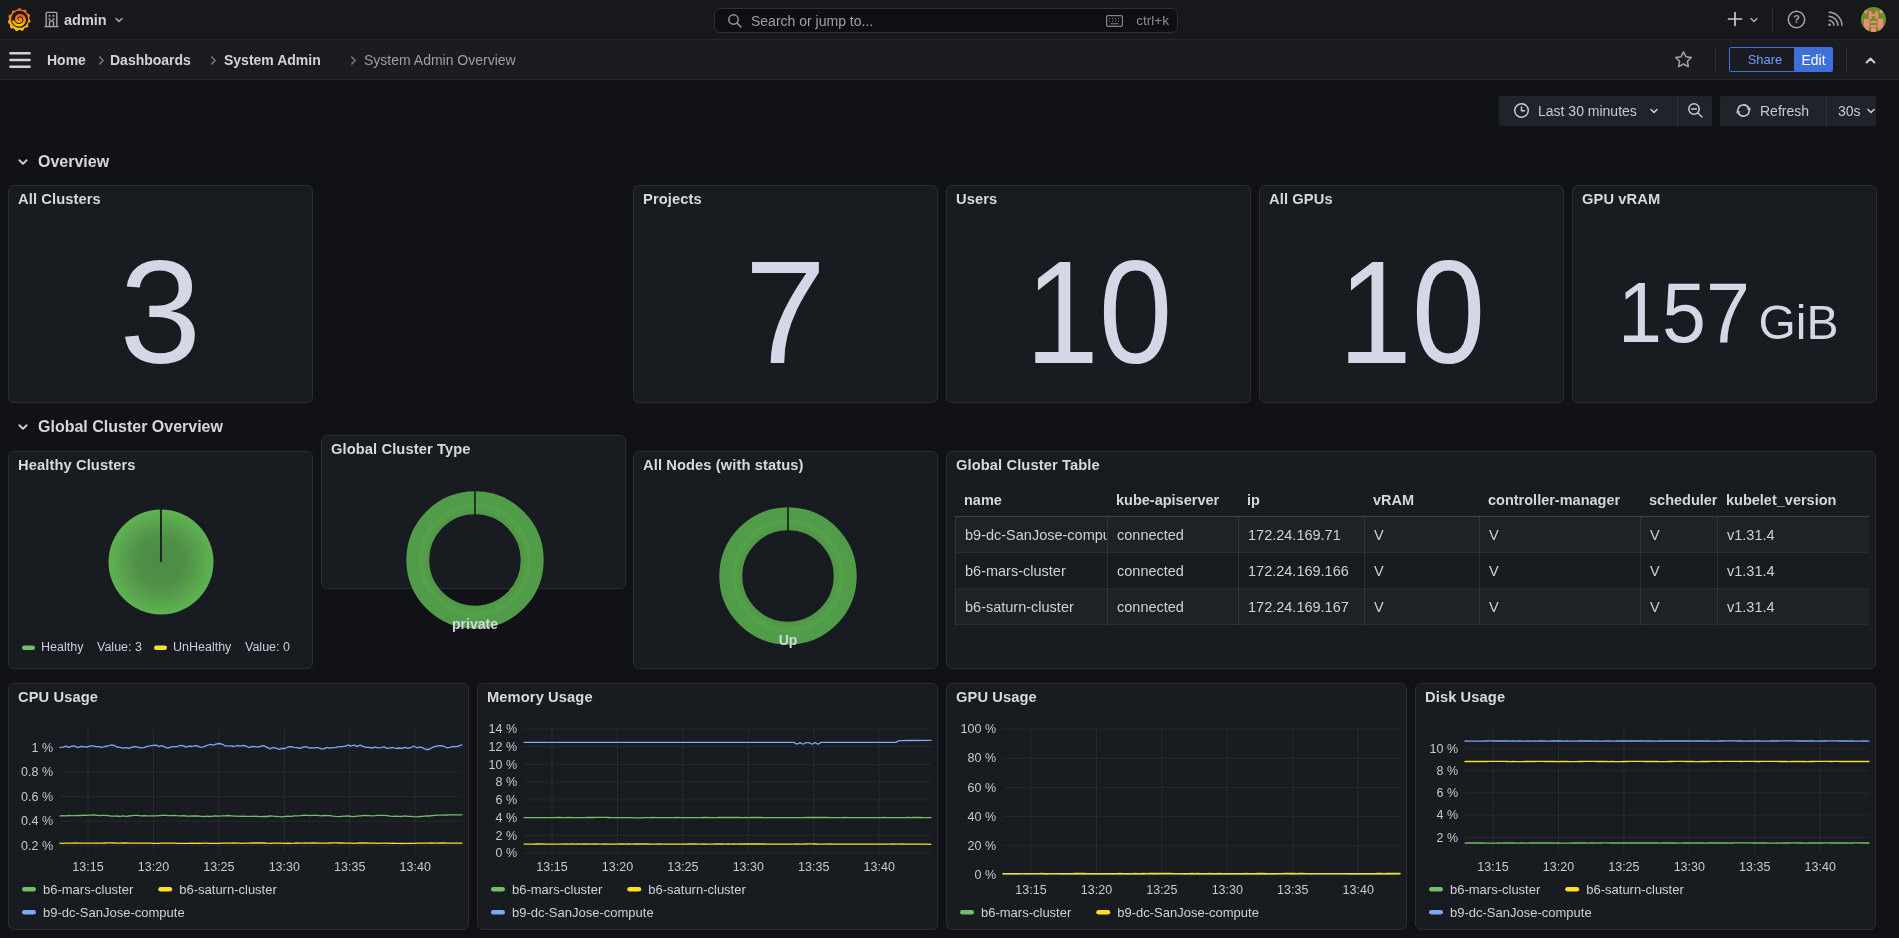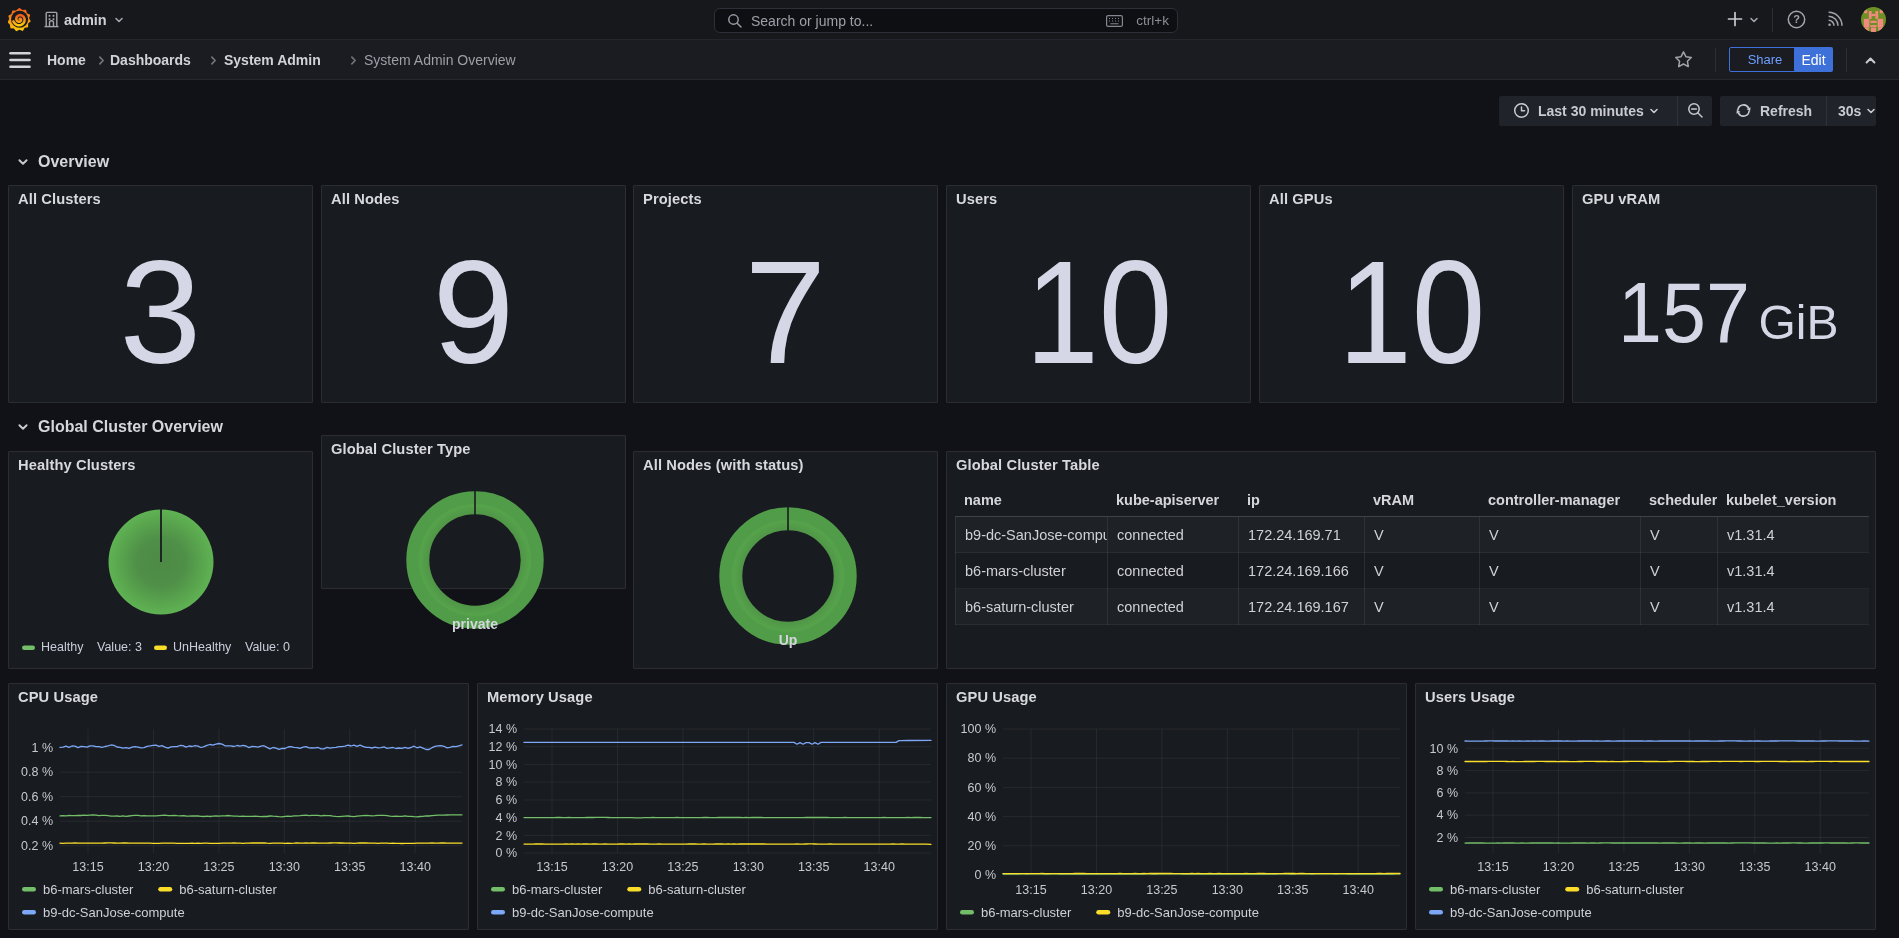--- a/index.html
+++ b/index.html
@@ -2,37 +2,37 @@
 <html><head><meta charset="utf-8"><style>
 * { margin:0; padding:0; box-sizing:border-box; }
 body { width:1899px; height:938px; background:#111217; overflow:hidden;
   font-family:"Liberation Sans", sans-serif; -webkit-font-smoothing:antialiased; }
 .abs { position:absolute; }
 #page { position:relative; width:1899px; height:938px; }
 #topbar { position:absolute; left:0; top:0; width:1899px; height:40px;
   background:#16181c; border-bottom:1px solid #24262b; }
 #crumbbar { position:absolute; left:0; top:40px; width:1899px; height:40px;
   background:#1a1c21; border-bottom:1px solid #26282d; }
-.panel { position:absolute; background:#181b1f; border:1px solid #2b2d33; border-radius:1px; }
+.panel { position:absolute; background:#181b1f; border:1px solid #2b2d33; border-radius:6px; }
 .ptitle { position:absolute; left:9px; top:5px; font-size:14.7px; font-weight:600;
   color:#d8d9dd; letter-spacing:0.1px; white-space:nowrap; }
 .statv { position:absolute; left:0; top:30px; width:100%; height:calc(100% - 30px);
   display:flex; align-items:center; justify-content:center; color:#d6d7e6;
   font-size:147px; font-weight:500; line-height:1; padding-top:7px; }
 .sechead { position:absolute; font-size:16px; font-weight:600; color:#d5d6db;text-align:center; }
 .tbl { position:absolute; left:8px; top:38px; width:914px; height:135px; font-size:14.5px; }
 .thead { position:absolute; left:0; top:0; width:914px; height:27px;
   border-bottom:1px solid rgba(204,204,220,0.22); }
 .th { position:absolute; top:2px; padding-left:9px; font-weight:700; color:#d5d6dc; white-space:nowrap; overflow:hidden; }
 .trow { position:absolute; left:0; width:914px; height:36px; border-bottom:1px solid rgba(204,204,220,0.07); }
 .trow.stripe { background:rgba(255,255,255,0.028); }
 .td { position:absolute; top:0; height:36px; line-height:36px; padding-left:9px; color:#d0d1d8;
   border-left:1px solid rgba(204,204,220,0.10); white-space:nowrap; overflow:hidden; }
 .tbtn { position:absolute; background:#202329; border-radius:2px; color:#c9cad1;
-  font-size:14px; font-weight:700; display:flex; align-items:center; }
+  font-size:14px; font-weight:400; display:flex; align-items:center; }
 svg { display:block; }
 </style></head><body>
 <div id="page">
 
 <div id="topbar">
   <div class="abs" style="left:8px;top:7px">
         <svg width="23" height="25" viewBox="0 0 24 26">
 <defs>
             <linearGradient id="gl" x1="0" y1="0" x2="0" y2="1">
 <stop offset="0" stop-color="#f15a1d"></stop>
@@ -235,26 +235,20 @@
       <svg width="12" height="12" viewBox="0 0 10 10">
         <path fill="none" stroke="#c9cad1" stroke-width="1.6" stroke-linecap="round" stroke-linejoin="round" d="M2 3.5 L5 6.5 L8 3.5"></path>
       </svg>
     </div>
 <div class="sechead" style="left:38px;top:418px">Global Cluster Overview</div>
 
 <div class="panel" style="left:8px;top:185px;width:305px;height:218px">
       <div class="ptitle">All Clusters</div>
       <div class="statv">
         <span style="display:inline-block">3</span>
-      </div>
-    </div>
-    <div class="panel" style="left:321px;top:185px;width:305px;height:218px">
-      <div class="ptitle">All Nodes</div>
-      <div class="statv">
-        <span style="display:inline-block">9</span>
       </div>
     </div>
     <div class="panel" style="left:633px;top:185px;width:305px;height:218px">
       <div class="ptitle">Projects</div>
       <div class="statv">
         <span style="display:inline-block">7</span>
       </div>
     </div>
     <div class="panel" style="left:946px;top:185px;width:305px;height:218px">
       <div class="ptitle">Users</div>
@@ -468,21 +462,21 @@
         <text x="411.2" y="210" text-anchor="middle" font-size="12.5" fill="#c7c8d1">13:40</text>
         <polyline points="56.0,190.0 59.0,190.0 62.0,190.0 65.0,190.1 68.0,190.0 71.0,190.0 74.0,189.9 77.0,189.9 80.0,190.0 83.0,189.9 86.0,189.9 89.0,189.9 92.0,189.9 95.0,189.9 98.0,190.0 101.0,190.0 104.0,189.9 107.0,189.9 110.0,189.9 113.0,190.0 116.0,190.0 119.0,190.1 122.0,190.1 125.0,190.1 128.0,190.1 131.0,190.1 134.0,190.1 137.0,190.1 140.0,190.1 143.0,190.1 146.0,190.1 149.0,190.0 152.0,190.0 155.0,190.0 158.0,190.0 161.0,189.9 164.0,190.0 167.0,190.0 170.0,190.1 173.0,190.1 176.0,190.1 179.0,190.1 182.0,190.0 185.0,190.0 188.0,190.0 191.0,190.0 194.0,189.9 197.0,190.0 200.0,189.9 203.0,189.9 206.0,190.0 209.0,190.0 212.0,189.9 215.0,189.9 218.0,189.9 221.0,189.9 224.0,189.9 227.0,189.9 230.0,189.9 233.0,189.9 236.0,190.0 239.0,190.0 242.0,190.0 245.0,190.1 248.0,190.0 251.0,189.9 254.0,190.0 257.0,190.0 260.0,190.1 263.0,190.0 266.0,190.0 269.0,190.0 272.0,190.1 275.0,190.1 278.0,190.0 281.0,190.1 284.0,190.0 287.0,190.1 290.0,190.0 293.0,190.1 296.0,190.1 299.0,190.1 302.0,190.0 305.0,190.0 308.0,190.0 311.0,190.0 314.0,190.0 317.0,190.0 320.0,190.0 323.0,190.0 326.0,189.9 329.0,190.0 332.0,189.9 335.0,189.9 338.0,189.9 341.0,189.9 344.0,190.0 347.0,190.0 350.0,189.9 353.0,189.9 356.0,189.9 359.0,189.9 362.0,189.9 365.0,190.0 368.0,189.9 371.0,189.9 374.0,189.9 377.0,189.9 380.0,189.9 383.0,189.9 386.0,189.9 389.0,190.0 392.0,189.9 395.0,189.9 398.0,189.9 401.0,190.0 404.0,190.0 407.0,190.0 410.0,190.0 413.0,190.0 416.0,189.9 419.0,190.0 422.0,190.0 425.0,190.0 428.0,190.0 431.0,190.0 434.0,190.1 437.0,190.0 440.0,190.0 443.0,190.0 446.0,190.0 449.0,189.9 453.0,189.9" fill="none" stroke="#73bf69" stroke-width="1.3" stroke-linejoin="round" stroke-linecap="round"></polyline>
         <polyline points="56.0,189.6 59.0,189.6 62.0,189.6 65.0,189.7 68.0,189.6 71.0,189.6 74.0,189.6 77.0,189.6 80.0,189.6 83.0,189.6 86.0,189.6 89.0,189.6 92.0,189.6 95.0,189.5 98.0,189.6 101.0,189.6 104.0,189.6 107.0,189.6 110.0,189.6 113.0,189.6 116.0,189.6 119.0,189.6 122.0,189.6 125.0,189.6 128.0,189.5 131.0,189.5 134.0,189.5 137.0,189.5 140.0,189.6 143.0,189.6 146.0,189.6 149.0,189.6 152.0,189.6 155.0,189.7 158.0,189.7 161.0,189.6 164.0,189.6 167.0,189.6 170.0,189.6 173.0,189.5 176.0,189.6 179.0,189.6 182.0,189.6 185.0,189.6 188.0,189.5 191.0,189.6 194.0,189.6 197.0,189.5 200.0,189.6 203.0,189.5 206.0,189.5 209.0,189.5 212.0,189.5 215.0,189.5 218.0,189.5 221.0,189.5 224.0,189.5 227.0,189.6 230.0,189.6 233.0,189.6 236.0,189.6 239.0,189.6 242.0,189.6 245.0,189.5 248.0,189.6 251.0,189.5 254.0,189.6 257.0,189.7 260.0,189.6 263.0,189.5 266.0,189.6 269.0,189.6 272.0,189.5 275.0,189.6 278.0,189.6 281.0,189.6 284.0,189.6 287.0,189.6 290.0,189.7 293.0,189.6 296.0,189.6 299.0,189.5 302.0,189.6 305.0,189.6 308.0,189.6 311.0,189.5 314.0,189.5 317.0,189.5 320.0,189.6 323.0,189.6 326.0,189.6 329.0,189.6 332.0,189.6 335.0,189.6 338.0,189.5 341.0,189.5 344.0,189.5 347.0,189.5 350.0,189.6 353.0,189.5 356.0,189.5 359.0,189.6 362.0,189.6 365.0,189.6 368.0,189.6 371.0,189.6 374.0,189.6 377.0,189.6 380.0,189.7 383.0,189.7 386.0,189.7 389.0,189.7 392.0,189.7 395.0,189.6 398.0,189.7 401.0,189.7 404.0,189.7 407.0,189.6 410.0,189.7 413.0,189.7 416.0,189.6 419.0,189.7 422.0,189.7 425.0,189.6 428.0,189.6 431.0,189.5 434.0,189.5 437.0,189.6 440.0,189.5 443.0,189.5 446.0,189.5 449.0,189.5 453.0,189.5" fill="none" stroke="#fade2a" stroke-width="1.3" stroke-linejoin="round" stroke-linecap="round"></polyline>
         <rect x="13" y="226" width="14" height="4.6" rx="2.3" fill="#73bf69"></rect>
         <text x="34" y="233" font-size="13" fill="#d0d1d8">b6-mars-cluster</text>
         <rect x="149.25" y="226" width="14" height="4.6" rx="2.3" fill="#fade2a"></rect>
         <text x="170.25" y="233" font-size="13" fill="#d0d1d8">b9-dc-SanJose-compute</text>
       </svg>
     </div>
     <div class="panel" style="left:1415px;top:683px;width:461px;height:247px">
-      <div class="ptitle">Users Usage</div>
+      <div class="ptitle">Disk Usage</div>
       <svg width="461" height="247" style="position:absolute;left:0;top:0">
         <line x1="77.0" y1="45" x2="77.0" y2="169" stroke="rgba(204,204,220,0.08)" stroke-width="1"></line>
         <line x1="142.44" y1="45" x2="142.44" y2="169" stroke="rgba(204,204,220,0.08)" stroke-width="1"></line>
         <line x1="207.88" y1="45" x2="207.88" y2="169" stroke="rgba(204,204,220,0.08)" stroke-width="1"></line>
         <line x1="273.32" y1="45" x2="273.32" y2="169" stroke="rgba(204,204,220,0.08)" stroke-width="1"></line>
         <line x1="338.76" y1="45" x2="338.76" y2="169" stroke="rgba(204,204,220,0.08)" stroke-width="1"></line>
         <line x1="404.2" y1="45" x2="404.2" y2="169" stroke="rgba(204,204,220,0.08)" stroke-width="1"></line>
         <line x1="49" y1="64.3" x2="453" y2="64.3" stroke="rgba(204,204,220,0.08)" stroke-width="1"></line>
         <line x1="49" y1="86.6" x2="453" y2="86.6" stroke="rgba(204,204,220,0.08)" stroke-width="1"></line>
         <line x1="49" y1="108.9" x2="453" y2="108.9" stroke="rgba(204,204,220,0.08)" stroke-width="1"></line>

